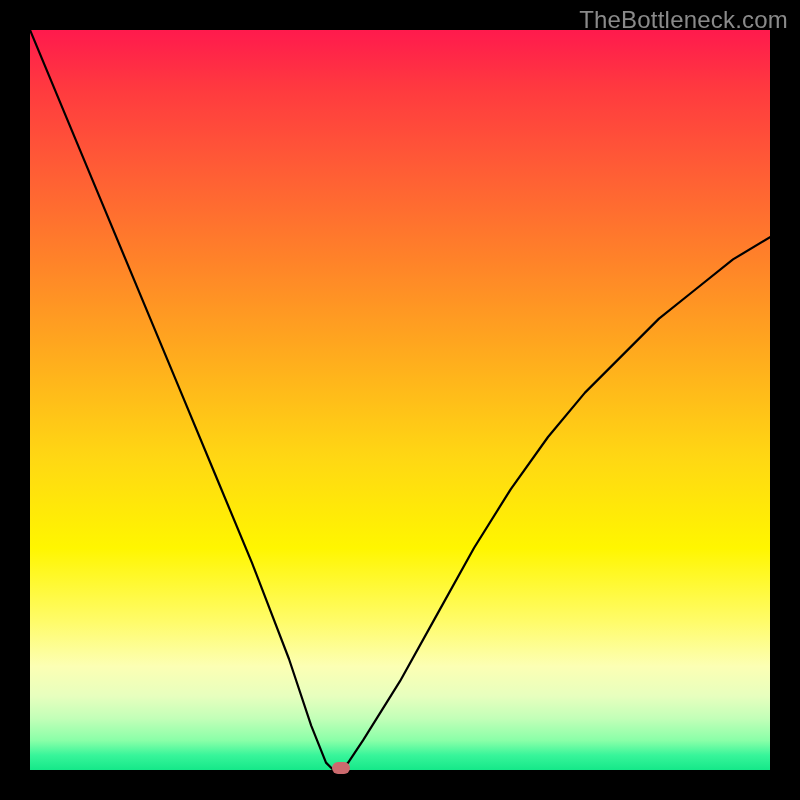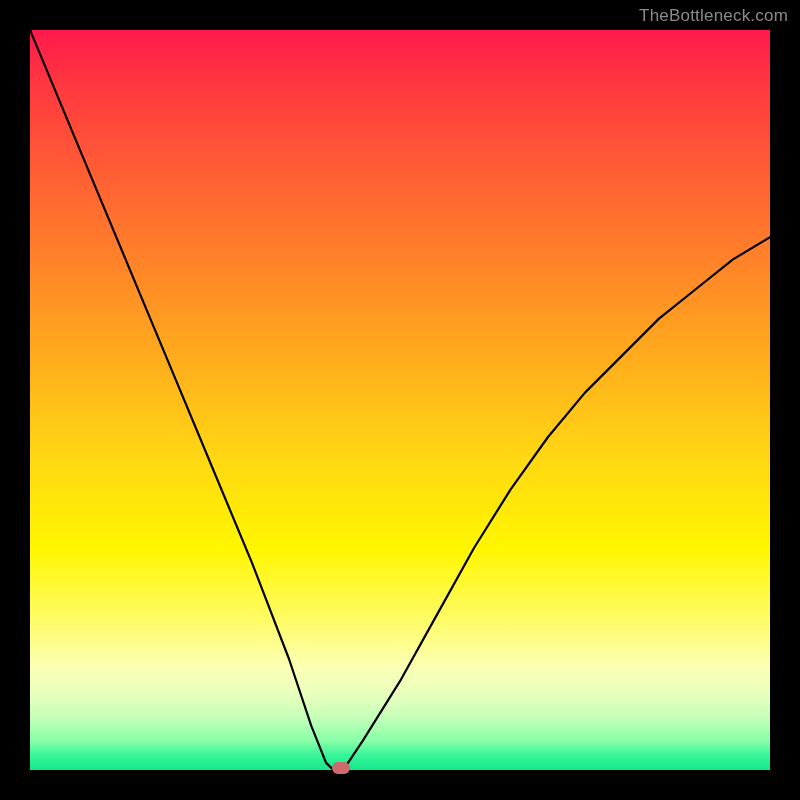--- a/index.html
+++ b/index.html
@@ -48,21 +48,21 @@
     height: 12px;
     background: #cc6a6e;
     border-radius: 6px;
     transform: translate(-50%, -50%);
   }
   .watermark {
     position: absolute;
     top: 6px;
     right: 12px;
     color: #8a8a8a;
-    font-size: 17px;
+    font-size: 24px;
     font-weight: 500;
     letter-spacing: 0.2px;
     user-select: none;
   }
   svg.curve {
     position: absolute;
     left: 0;
     top: 0;
   }
 </style>

